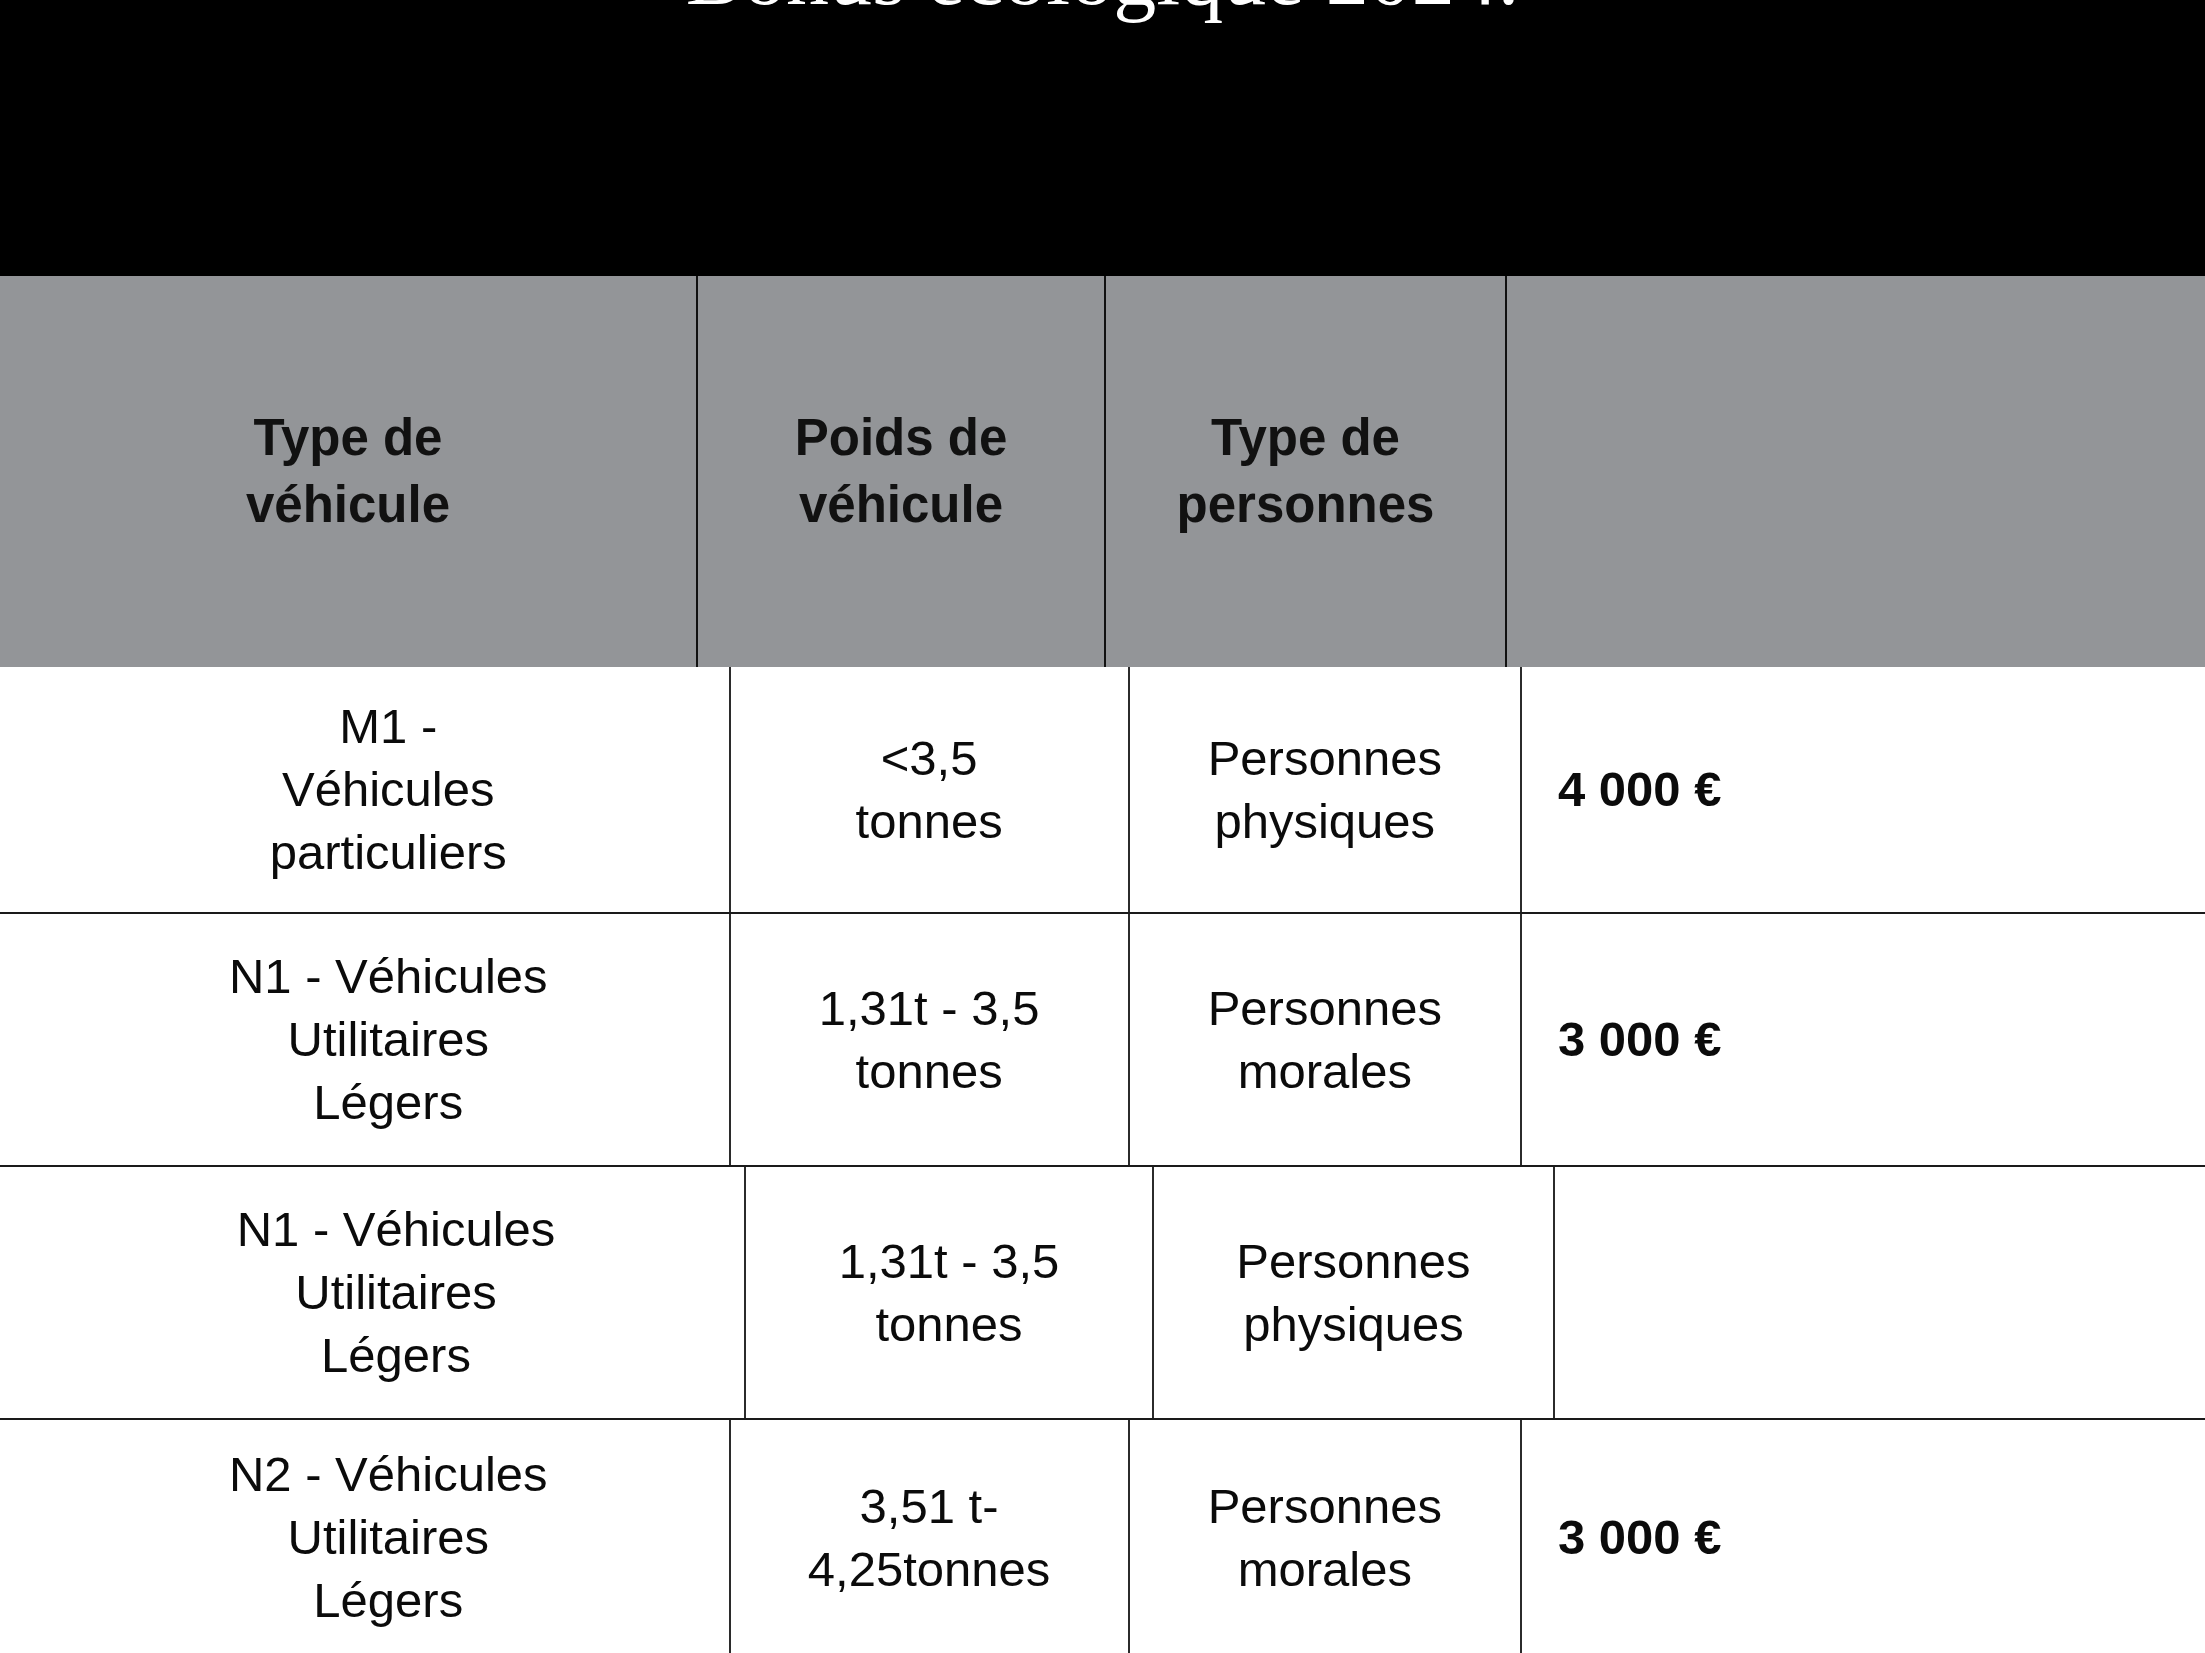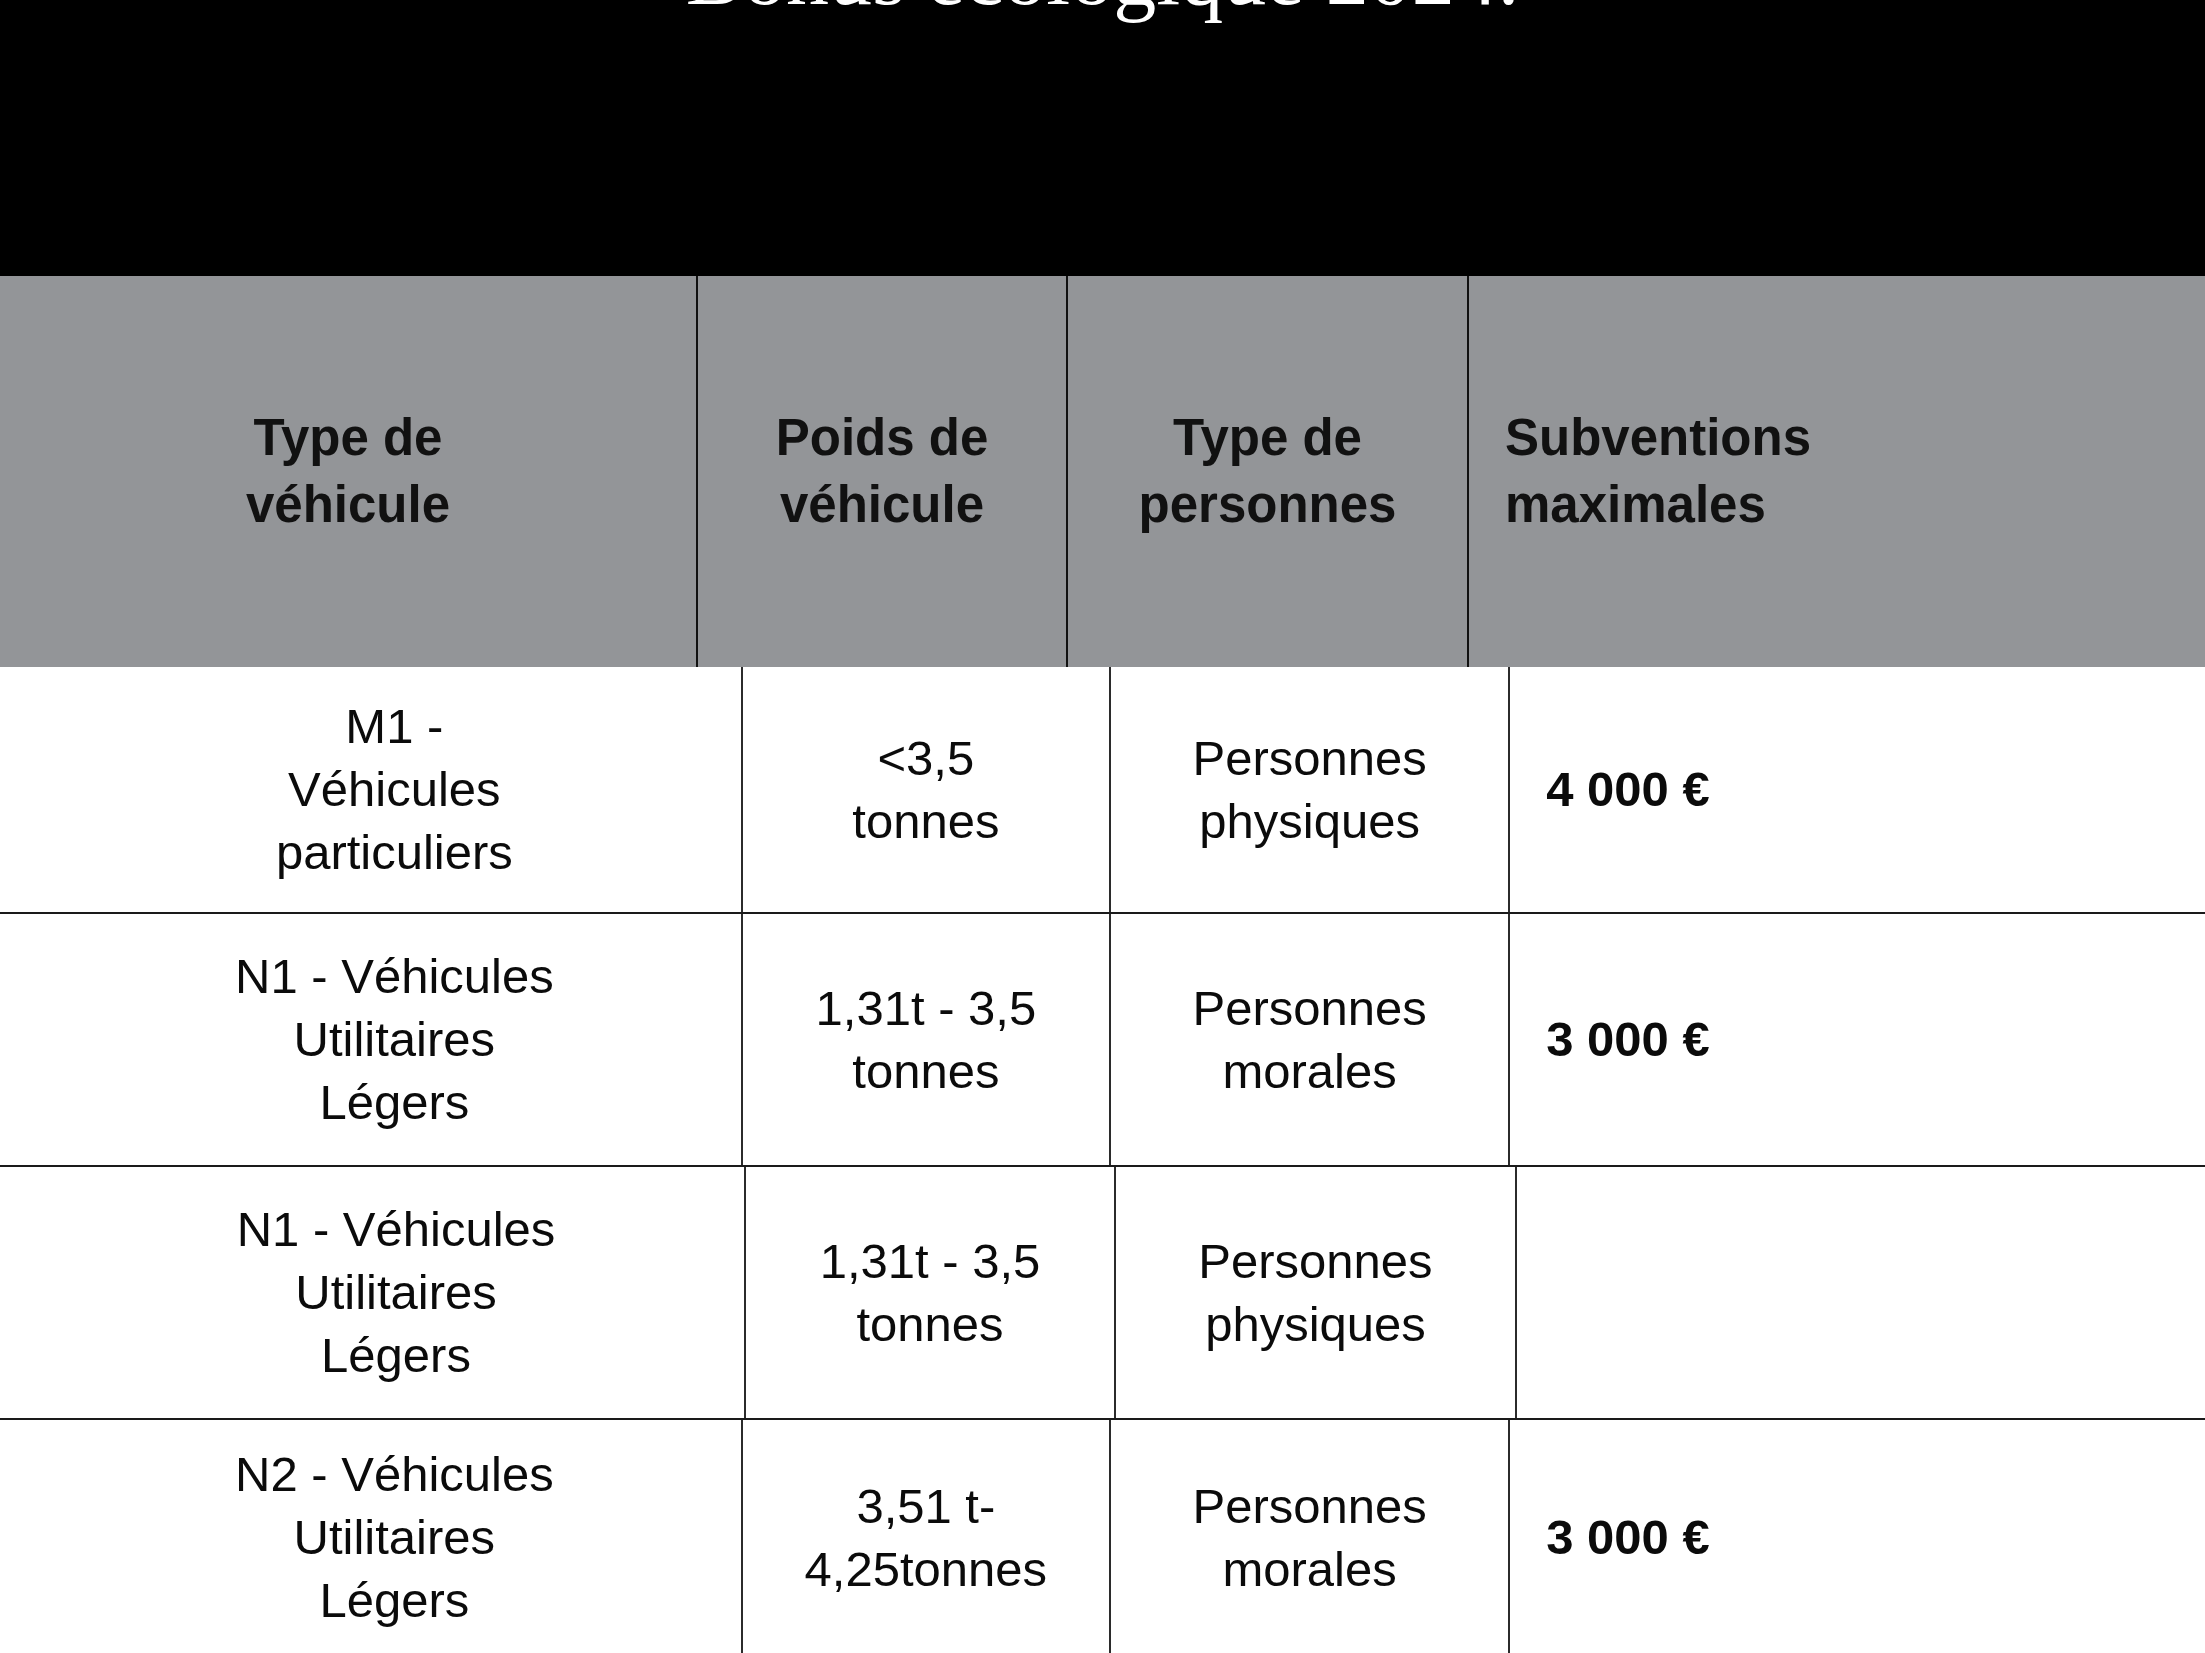--- a/index.html
+++ b/index.html
@@ -91,21 +91,21 @@
     padding: 0 10.3px;
     text-align: center;
     color: #0b0b0b;
     font-size: 49px;
     line-height: 1.28;
     word-break: normal;
   }
 
   
   .c0 { width: 698px; }
-  .c1 { width: 370px; }
+  .c1 { width: 408px; }
   .c2 { width: 401px; }
   .c3 { width: 698px; }
 
   
   .c0 { border-right: 2.3px solid #2b2b2b; }
   .c1 { border-right: 2.3px solid #2b2b2b; }
   .c2 { border-right: 2.3px solid #2b2b2b; }
 
   .header-row .cell {
     font-weight: 700;
@@ -154,24 +154,20 @@
 véhicule</span>
       </div>
       <div class="cell c1">
         <span class="cell-text">Poids de
 véhicule</span>
       </div>
       <div class="cell c2">
         <span class="cell-text">Type de
 personnes</span>
       </div>
-      <div class="cell c3">
-        <span class="cell-text">Subventions
-maximales</span>
-      </div>
     </div>
 
     <div class="row data-row r0">
       <div class="cell c0">
         <span class="cell-text">M1 -
 Véhicules
 particuliers</span>
       </div>
       <div class="cell c1">
         <span class="cell-text">&lt;3,5

